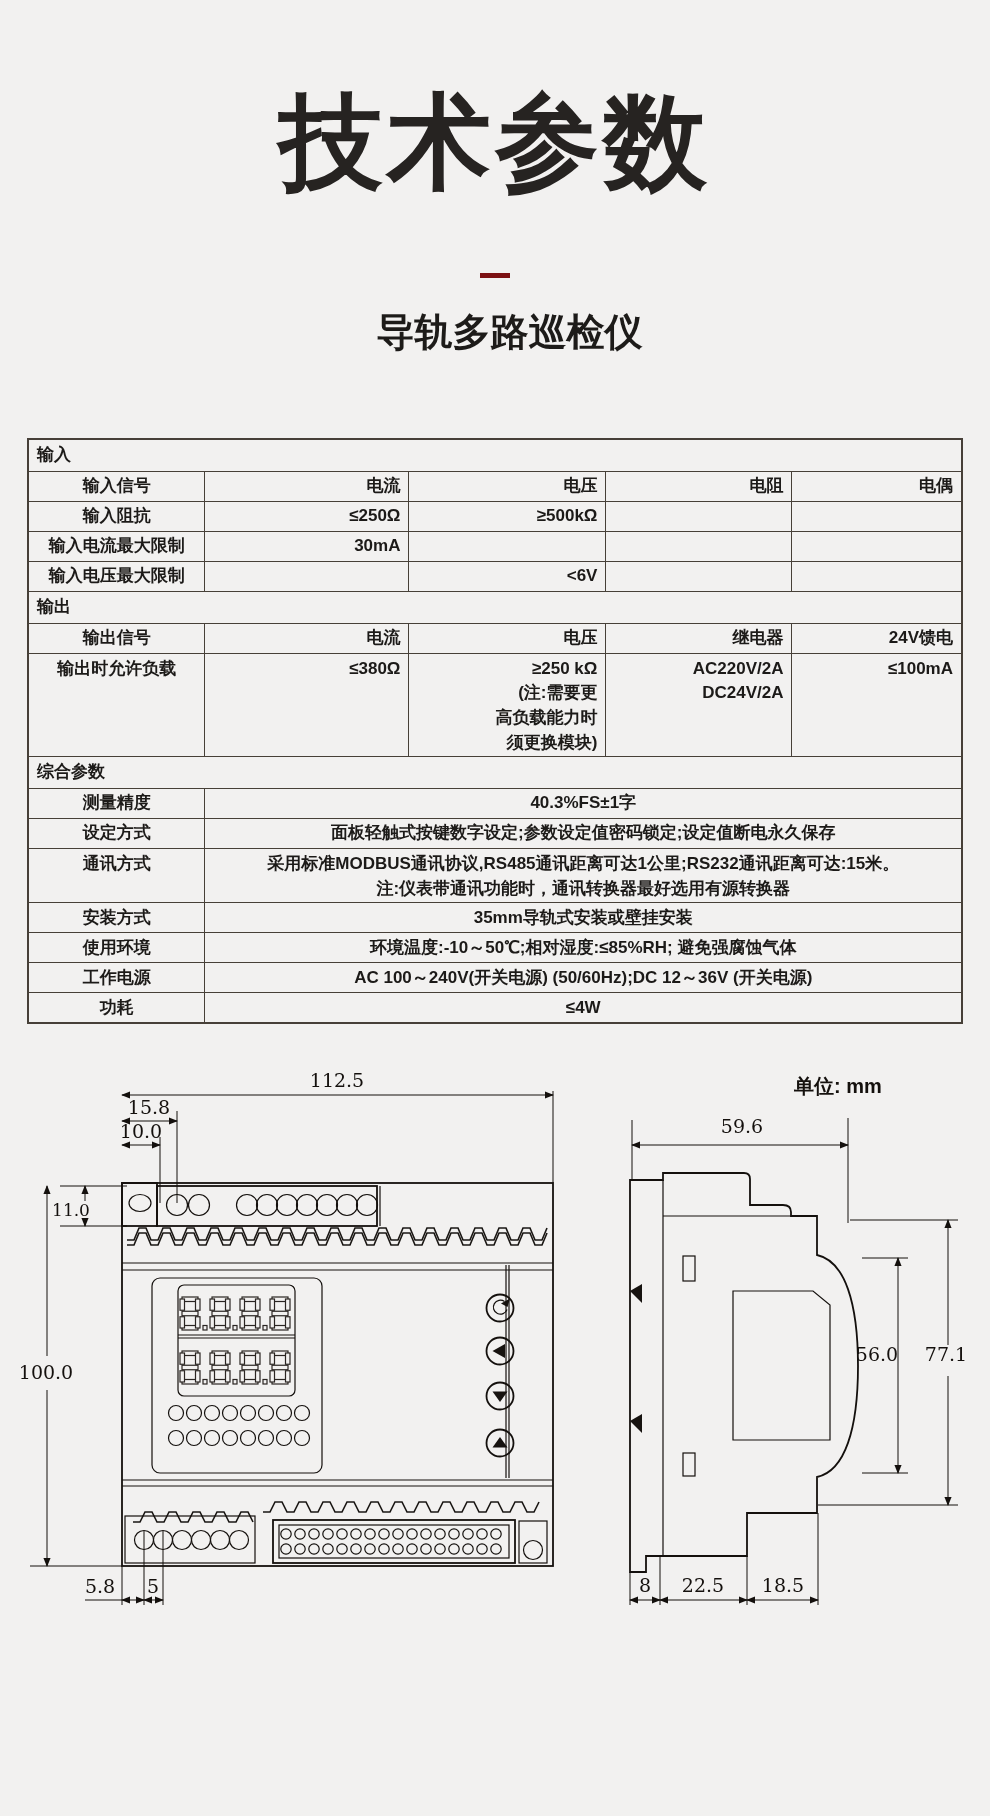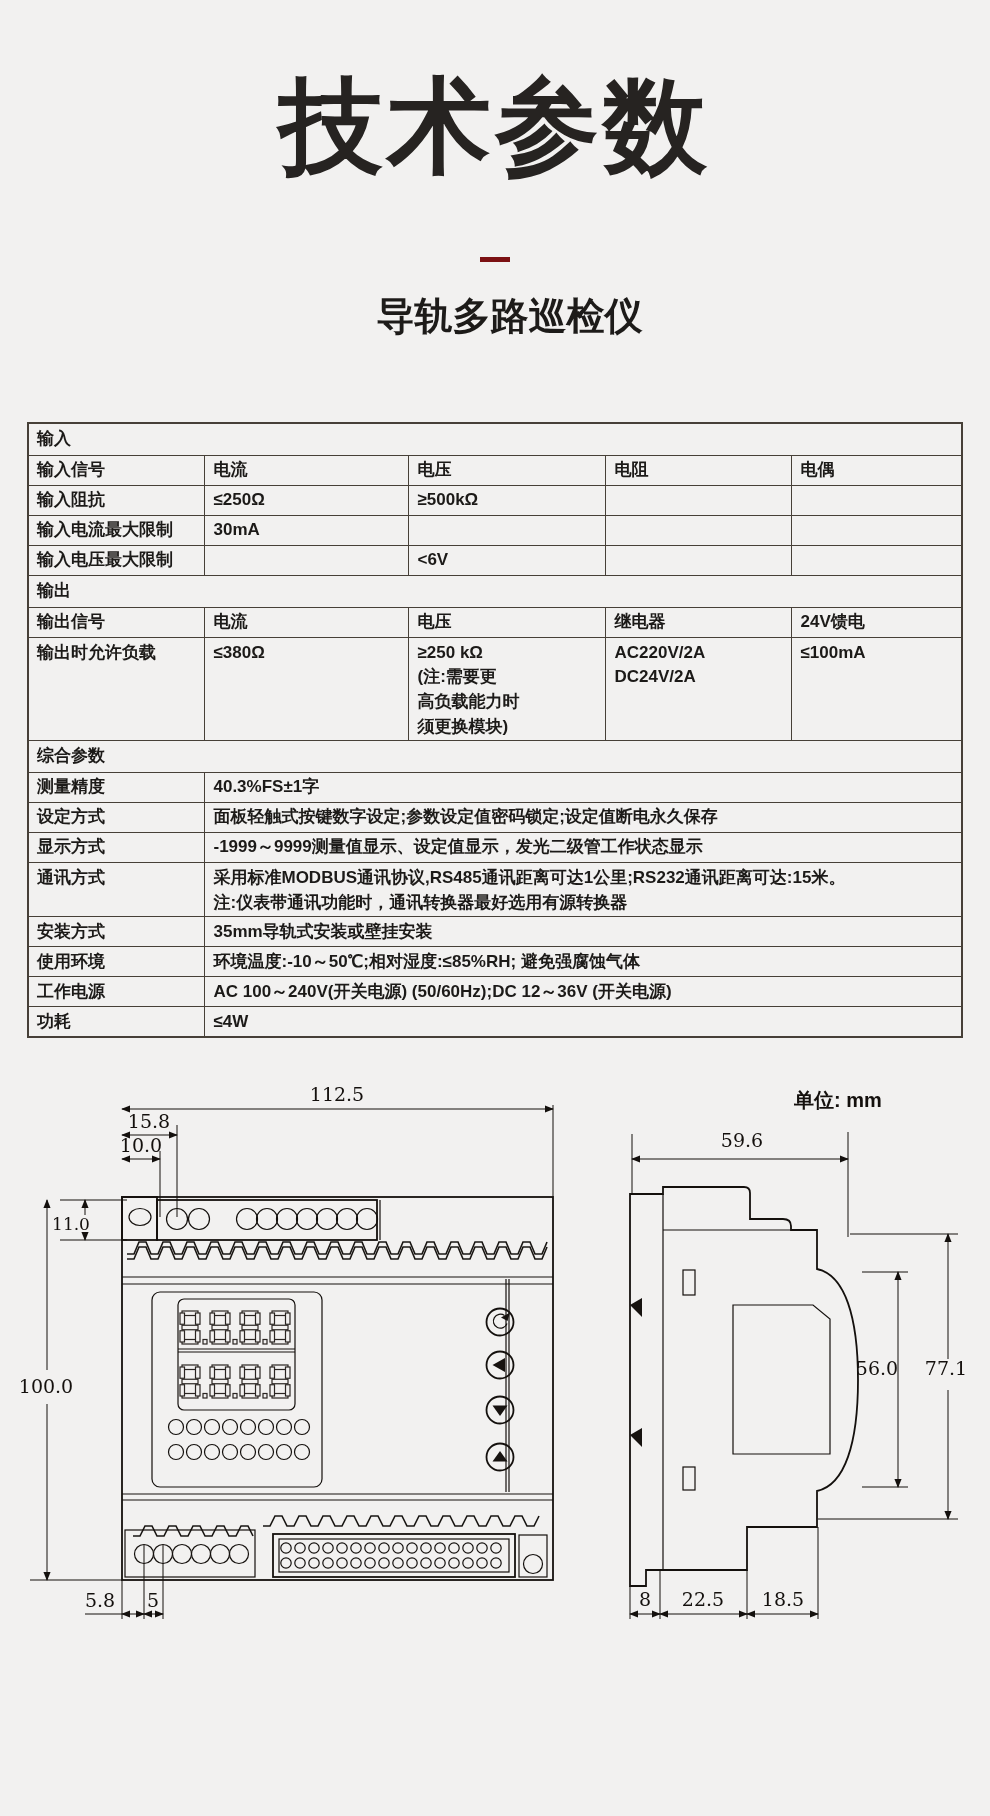--- a/index.html
+++ b/index.html
@@ -1,40 +1,40 @@
 <!DOCTYPE html>
 <html><head>
 <meta charset="utf-8">
 <style>
   html,body{margin:0;padding:0;}
   .page{
     width:990px;height:1816px;background:#f2f1f0;overflow:hidden;
     font-family:"Liberation Sans",sans-serif;color:#262321;position:relative;
   }
   .main-title{
-    margin:0;padding-top:46px;text-align:center;
+    margin:16px;padding-top:46px;text-align:center;
     font-size:104px;font-weight:900;letter-spacing:4px;color:#262321;line-height:1.55;
   }
   .title-divider{width:30px;height:5px;background:#7c1113;margin:50px auto 0;}
   .subtitle{
     margin:30px 0 0;text-align:center;font-size:38px;font-weight:700;color:#1d1b19;line-height:1.3;padding-left:29px;
   }
   table.spec{
     width:934px;margin:80px auto 16px;border-collapse:collapse;table-layout:fixed;
     border:2.5px solid #474038;
   }
   table.spec td{
     border:1.6px solid #474038;font-size:17px;font-weight:600;color:#1c1a18;
     padding:1px 8px;line-height:1.45;vertical-align:middle;white-space:pre-line;
     overflow:hidden;
   }
   tr.section td{height:29px;text-align:left;font-weight:700;}
   tr.data td{height:27px;}
-  td.left{text-align:left;}
-  td.center{text-align:left;}
+  td.left{text-align:center;}
+  td.center{text-align:right;}
   td.loose{line-height:1.85;}
   tr.vtop td{vertical-align:top;padding-top:3px;}
   .dim-heading{
     margin:40px 0 0;text-align:center;font-size:40px;font-weight:700;color:#1d1b19;line-height:1.3;
   }
   .drawings{margin-top:29px;}
   svg .outline{fill:none;stroke:#14100d;stroke-width:1.8;}
   svg .thin{fill:none;stroke:#14100d;stroke-width:1.2;}
   svg .dimline{stroke:#14100d;stroke-width:1;fill:none;}
   svg .extline{stroke:#14100d;stroke-width:1;fill:none;}
@@ -118,24 +118,20 @@
         <tr class="section">
           <td colspan="5" class="left">综合参数</td>
         </tr>
         <tr class="data">
           <td class="left">测量精度</td>
           <td colspan="4" class="left">40.3%FS±1字</td>
         </tr>
         <tr class="data">
           <td class="left">设定方式</td>
           <td colspan="4" class="left">面板轻触式按键数字设定;参数设定值密码锁定;设定值断电永久保存</td>
-        </tr>
-        <tr class="data">
-          <td class="left">显示方式</td>
-          <td colspan="4" class="left">-1999～9999测量值显示、设定值显示，发光二级管工作状态显示</td>
         </tr>
         <tr class="data vtop">
           <td class="left">通讯方式</td>
           <td colspan="4" class="left">采用标准MODBUS通讯协议,RS485通讯距离可达1公里;RS232通讯距离可达:15米。
 注:仪表带通讯功能时，通讯转换器最好选用有源转换器</td>
         </tr>
         <tr class="data">
           <td class="left">安装方式</td>
           <td colspan="4" class="left">35mm导轨式安装或壁挂安装</td>
         </tr>

